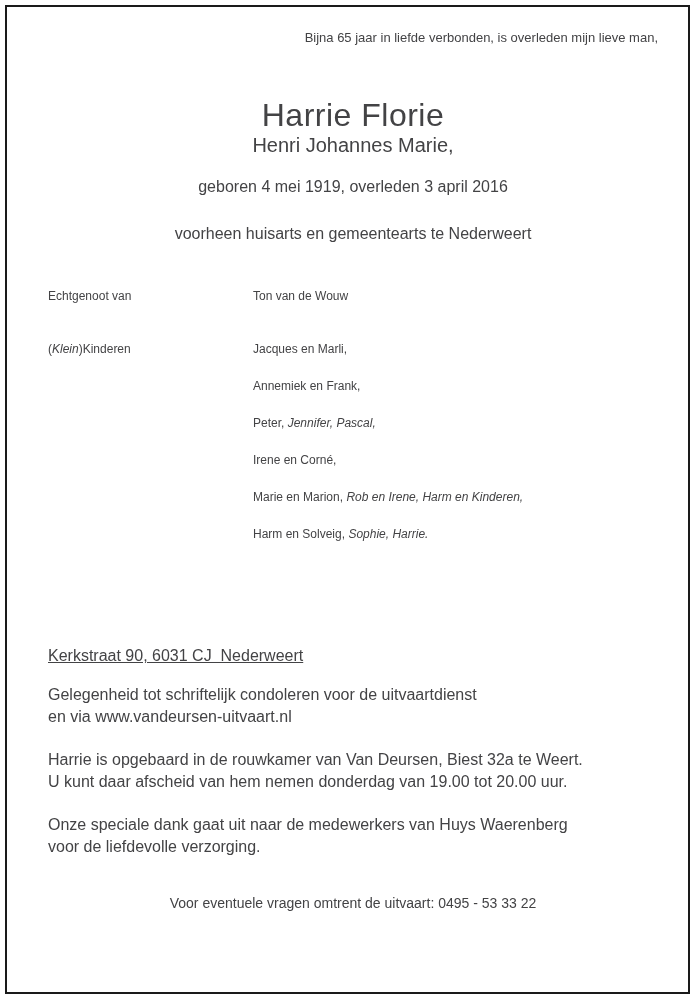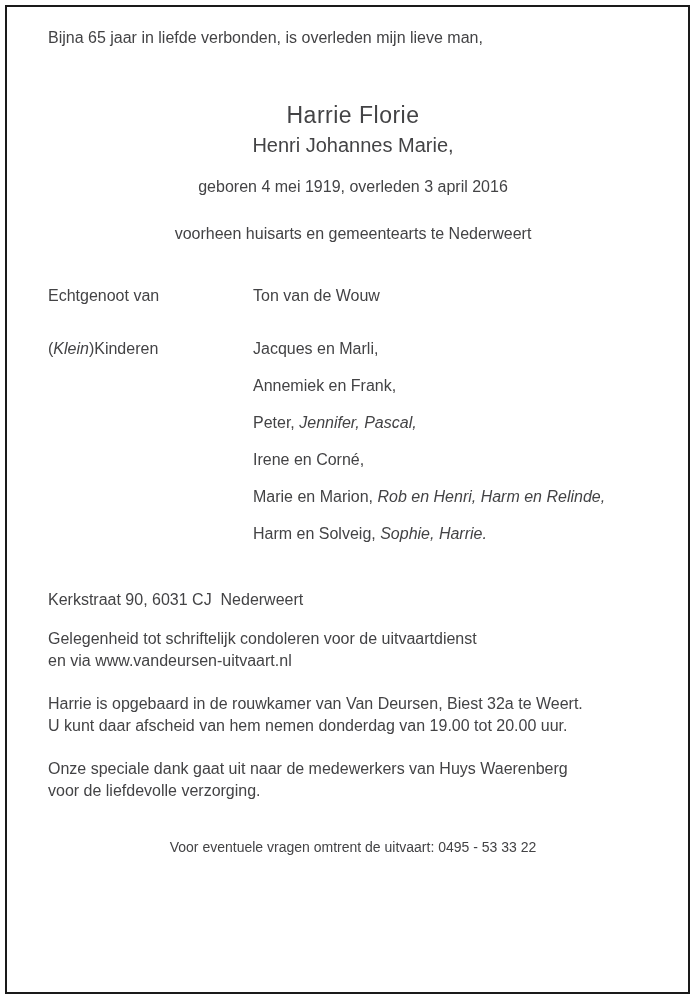--- a/index.html
+++ b/index.html
@@ -20,27 +20,27 @@
     left: 5px;
     top: 5px;
     right: 5px;
     bottom: 6px;
     border: 2px solid #1a1a1a;
     box-sizing: border-box;
     padding: 22px 30px 0 41px;
     overflow: hidden;
   }
   .intro {
-    font-size: 16px;
+    font-size: 13px;
     line-height: 18px;
-    text-align: left;
+    text-align: right;
   }
   .name {
     margin: 50px 0 0 0;
-    font-size: 23px;
+    font-size: 32px;
     line-height: 36px;
     font-weight: normal;
     text-align: center;
     letter-spacing: 0.5px;
   }
   .subtitle {
     margin-top: 1px;
     font-size: 20px;
     line-height: 22px;
     text-align: center;
@@ -52,40 +52,41 @@
     text-align: center;
   }
   .roles {
     margin-top: 26px;
     font-size: 16px;
     line-height: 23px;
     text-align: center;
   }
   .family {
     margin-top: 42px;
-    font-size: 16px;
+    font-size: 12px;
   }
   .row {
     display: flex;
     line-height: 18px;
   }
   .row .label {
     width: 205px;
     flex-shrink: 0;
   }
   .row .value {
     flex: 1;
   }
   .row-kids { margin-top: 35px; justify-content: space-between; }
   .row-child { margin-top: 19px; }
   .address {
-    margin-top: 48px;
+    margin-top: 104px;
     font-size: 16px;
     line-height: 18px;
     white-space: pre;
+    text-decoration: underline;
   }
   .para {
     margin: 0;
     font-size: 16px;
     line-height: 22px;
     white-space: pre-line;
   }
   .para-service { margin-top: 26px; }
   .para-condolence { margin-top: 19px; }
   .para-viewing { margin-top: 21px; }
@@ -129,21 +130,21 @@
     <div class="row row-child">
       <div class="label"></div>
       <div class="value"><span>Peter, </span><span style="font-style: italic;">Jennifer, Pascal,</span></div>
     </div>
     <div class="row row-child">
       <div class="label"></div>
       <div class="value"><span>Irene en Corné,</span></div>
     </div>
     <div class="row row-child">
       <div class="label"></div>
-      <div class="value"><span>Marie en Marion, </span><span style="font-style: italic;">Rob en Henri, Harm en Relinde,</span></div>
+      <div class="value"><span>Marie en Marion, </span><span style="font-style: italic;">Rob en Irene, Harm en Kinderen,</span></div>
     </div>
     <div class="row row-child">
       <div class="label"></div>
       <div class="value"><span>Harm en Solveig, </span><span style="font-style: italic;">Sophie, Harrie.</span></div>
     </div>
   </div>
 
   <div class="address">Kerkstraat 90, 6031 CJ  Nederweert</div>
 
 

